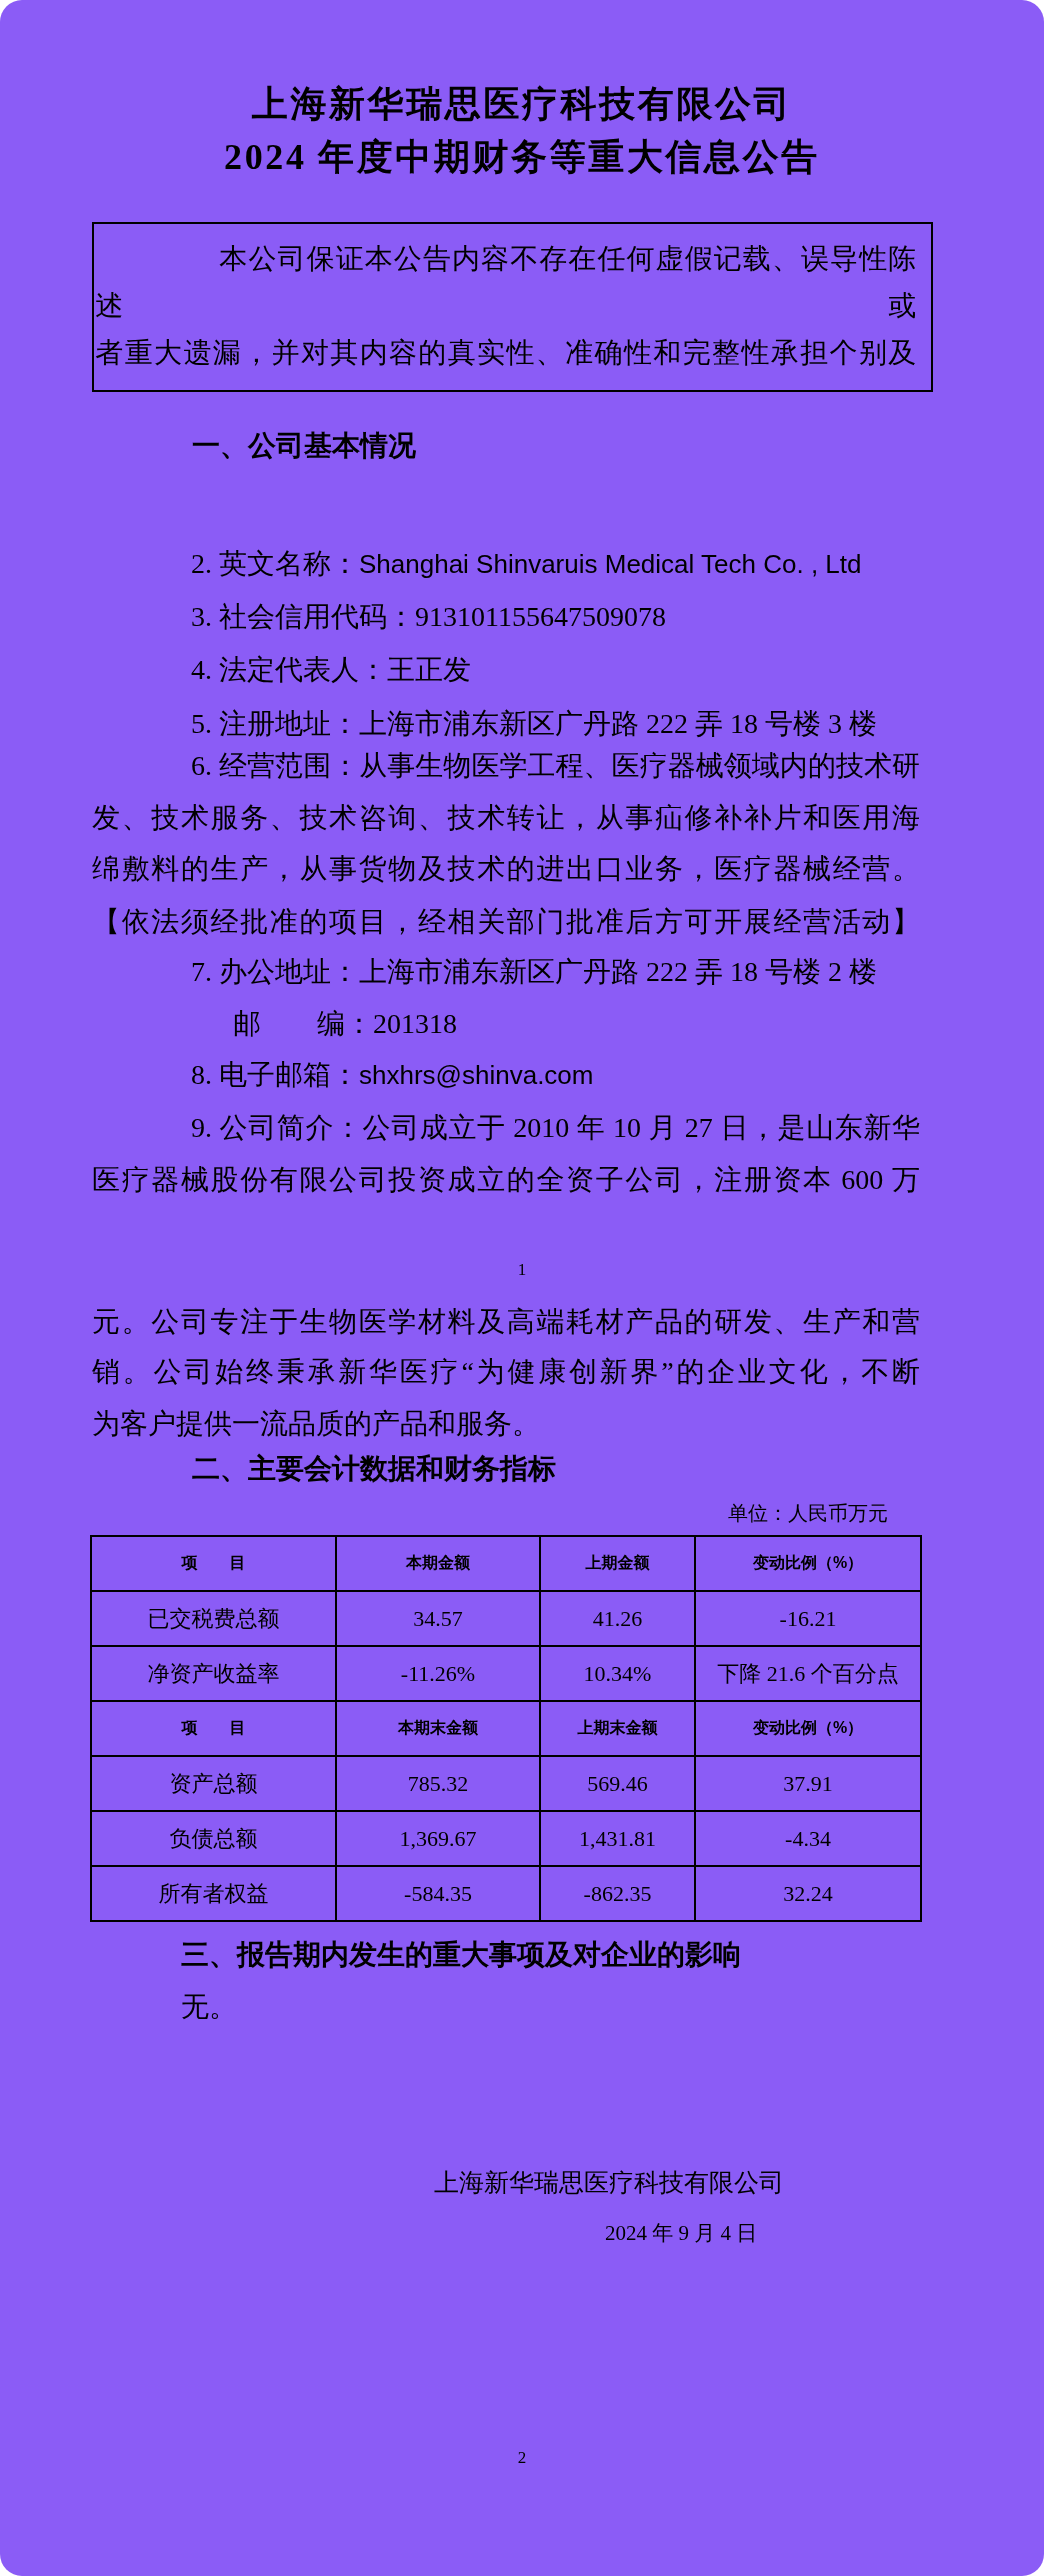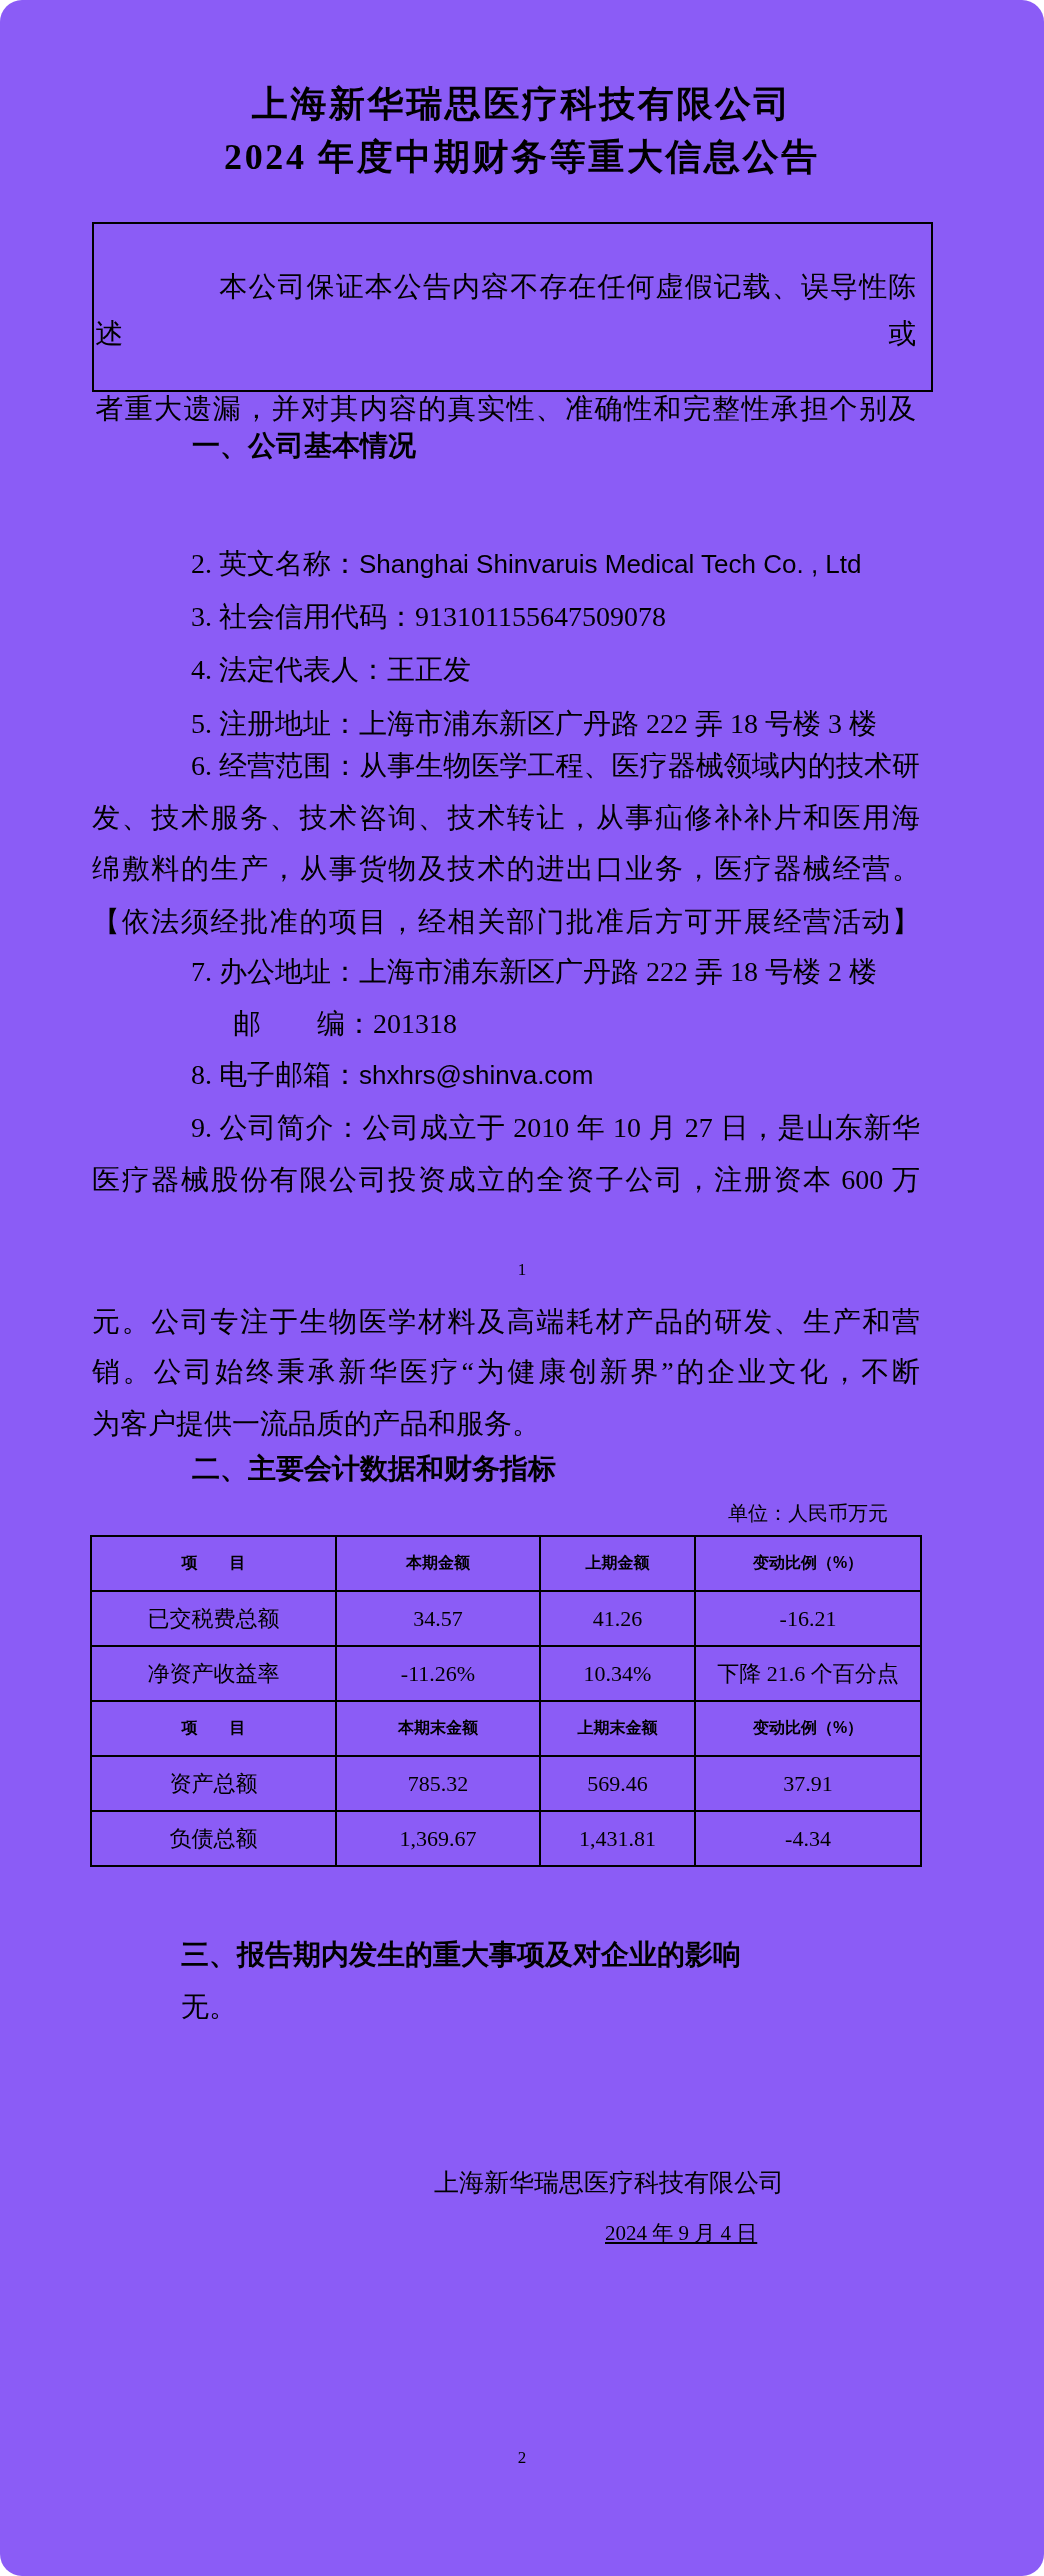--- a/index.html
+++ b/index.html
@@ -31,21 +31,20 @@
   .notice-box {
     position: absolute;
     left: 92px; top: 222px;
     width: 821px; height: 155px;
     border: 2.6px solid #000;
     padding: 10.5px 14.5px 0 1.3px;
   }
   .notice-box .ln {
     font-size: 28px;
     line-height: 47px;
-    margin-top: 28px;
   }
   .jlast { text-align: justify; text-align-last: justify; }
   .ind1  { text-indent: 124px; }
 
   
   .sec-h {
     position: absolute;
     left: 92px; width: 828px;
     font-family: "Liberation Sans", "DejaVu Sans", sans-serif;
     font-weight: bold;
@@ -130,21 +129,20 @@
     position: absolute;
     left: 434px; top: 2166px;
     font-size: 25px;
     white-space: nowrap;
   }
   .date-line {
     position: absolute;
     left: 605px; top: 2219px;
     font-size: 21px;
     white-space: nowrap;
-    text-decoration: underline;
   }
   .pgnum {
     position: absolute;
     left: 0; width: 100%;
     text-align: center;
     font-size: 17px;
   }
   #pg1 { top: 1260px; }
   #pg2 { top: 2448px; }
 </style>
@@ -230,20 +228,26 @@
           <td>37.91</td>
         </tr>
 
         <tr class="k-data">
           <td>负债总额</td>
           <td>1,369.67</td>
           <td>1,431.81</td>
           <td>-4.34</td>
         </tr>
 
+        <tr class="k-data">
+          <td>所有者权益</td>
+          <td>-584.35</td>
+          <td>-862.35</td>
+          <td>32.24</td>
+        </tr>
       </tbody>
   </table>
 
   <div id="sec3-h" class="sec-h">三、报告期内发生的重大事项及对企业的影响</div>
   <div id="noneline" class="bl ind3">无。</div>
 
   <div class="sig-line">上海新华瑞思医疗科技有限公司</div>
   <div class="date-line">2024 年 9 月 4 日</div>
 
   <div id="pg2" class="pgnum">2</div>

